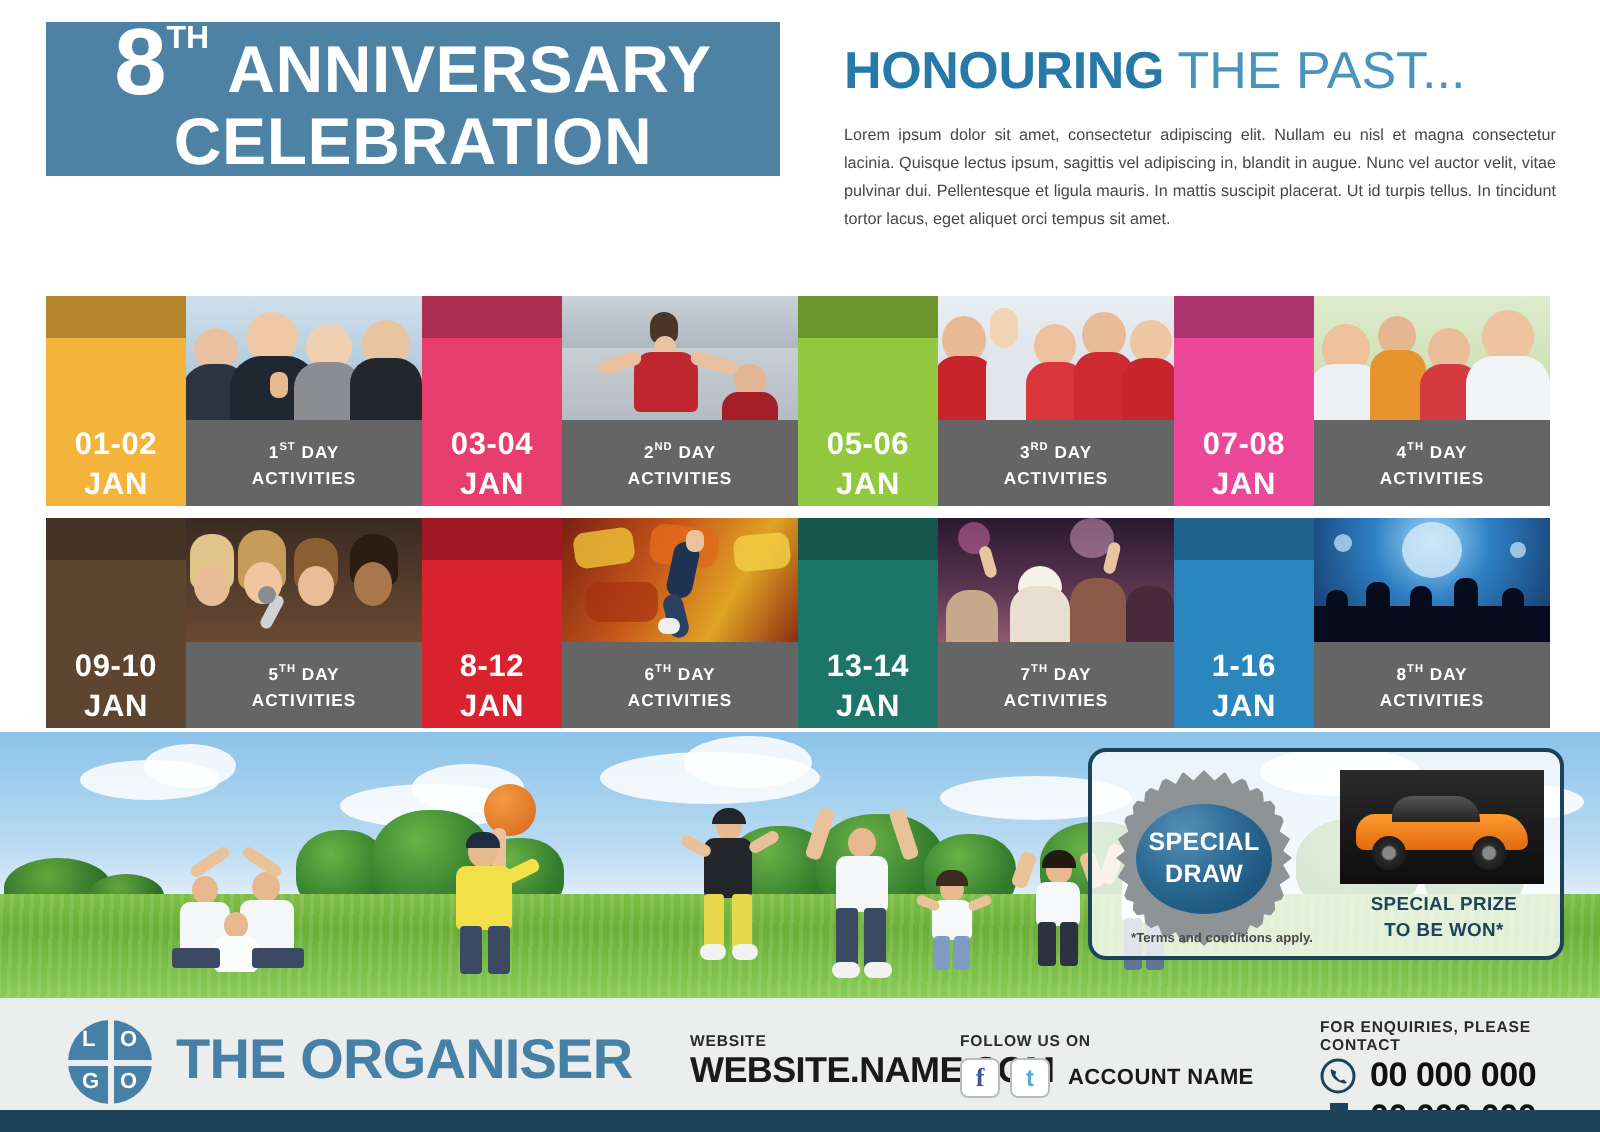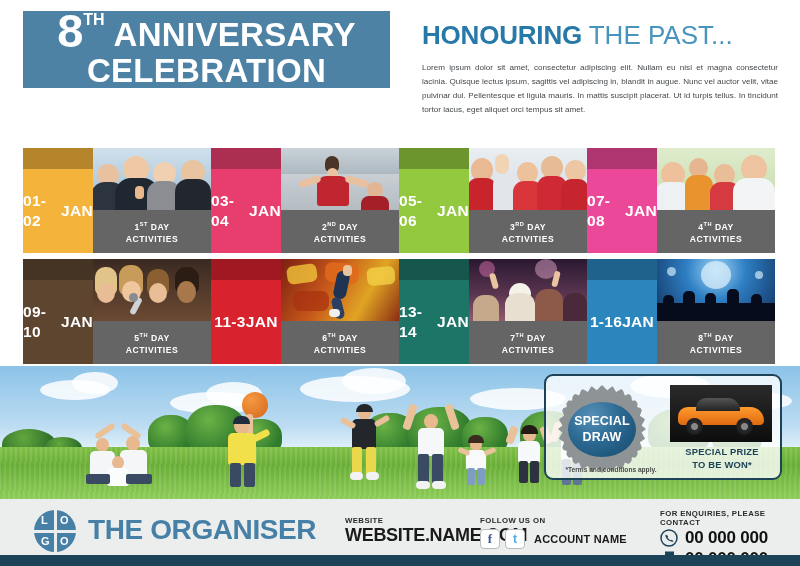--- a/index.html
+++ b/index.html
@@ -45,21 +45,21 @@
 
   
   .grid { position: absolute; left: 23px; top: 148px; width: 752px; height: 216px; }
   .grid-row { display: flex; width: 752px; height: 105px; }
   .grid-row.r2 { margin-top: 6px; text-decoration: underline; }
   .cell-pair { display: flex; height: 105px; }
   .date-box { position: relative; width: 70px; height: 105px; overflow: hidden; }
   .date-cap { position: absolute; left: 0; top: 0; width: 100%; height: 21px; background: rgba(0,0,0,0.26); }
   .date-txt {
     position: absolute; left: 0; top: 21px; width: 100%; height: 84px;
-    display: flex; flex-direction: row; align-items: center; justify-content: center;
+    display: flex; flex-direction: column; align-items: center; justify-content: flex-end;
     color: #ffffff; font-size: 15.5px; font-weight: bold; line-height: 1.28; letter-spacing: 0.3px;
   }
   .photo-box { position: relative; width: 118px; height: 105px; overflow: hidden; }
   .photo-img { position: absolute; left: 0; top: 0; width: 100%; height: 62px; overflow: hidden; }
   .cap-bar {
     position: absolute; left: 0; top: 62px; width: 100%; height: 43px;
     background: #656566; display: flex; flex-direction: column;
     align-items: center; justify-content: center; padding-top: 2px;
   }
   .cap-l1, .cap-l2 { color: #ffffff; font-size: 8.6px; font-weight: bold; letter-spacing: 0.5px; line-height: 1.45; }
@@ -333,21 +333,21 @@
           </div>
         </div>
       </div>
 
       <div class="spacer-col"></div>
 
       <div class="cell-pair">
         <div class="date-box" style="background:#d8232f">
           <div class="date-cap"></div>
           <div class="date-txt">
-            <span>11-3</span>
+            <span>8-12</span>
             <span>JAN</span>
           </div>
         </div>
         <div class="photo-box">
           <div class="photo-img" style="background:linear-gradient(120deg,#7c1f12,#c6581a 40%,#e0a424 70%,#8b2d12)">
             <div class="blob" style="left:6px;top:6px;width:30px;height:18px;background:#f0c43a;border-radius:6px;transform:rotate(-8deg);opacity:.8"></div>
             <div class="blob" style="left:44px;top:4px;width:34px;height:20px;background:#e06a1c;border-radius:7px;transform:rotate(6deg);opacity:.85"></div>
             <div class="blob" style="left:86px;top:8px;width:28px;height:18px;background:#f2d146;border-radius:6px;transform:rotate(-5deg);opacity:.8"></div>
             <div class="blob" style="left:12px;top:32px;width:36px;height:20px;background:#a8300f;border-radius:7px;opacity:.7"></div>
             <div class="blob" style="left:54px;top:12px;width:13px;height:28px;background:#1f3352;border-radius:6px;transform:rotate(12deg)"></div>

